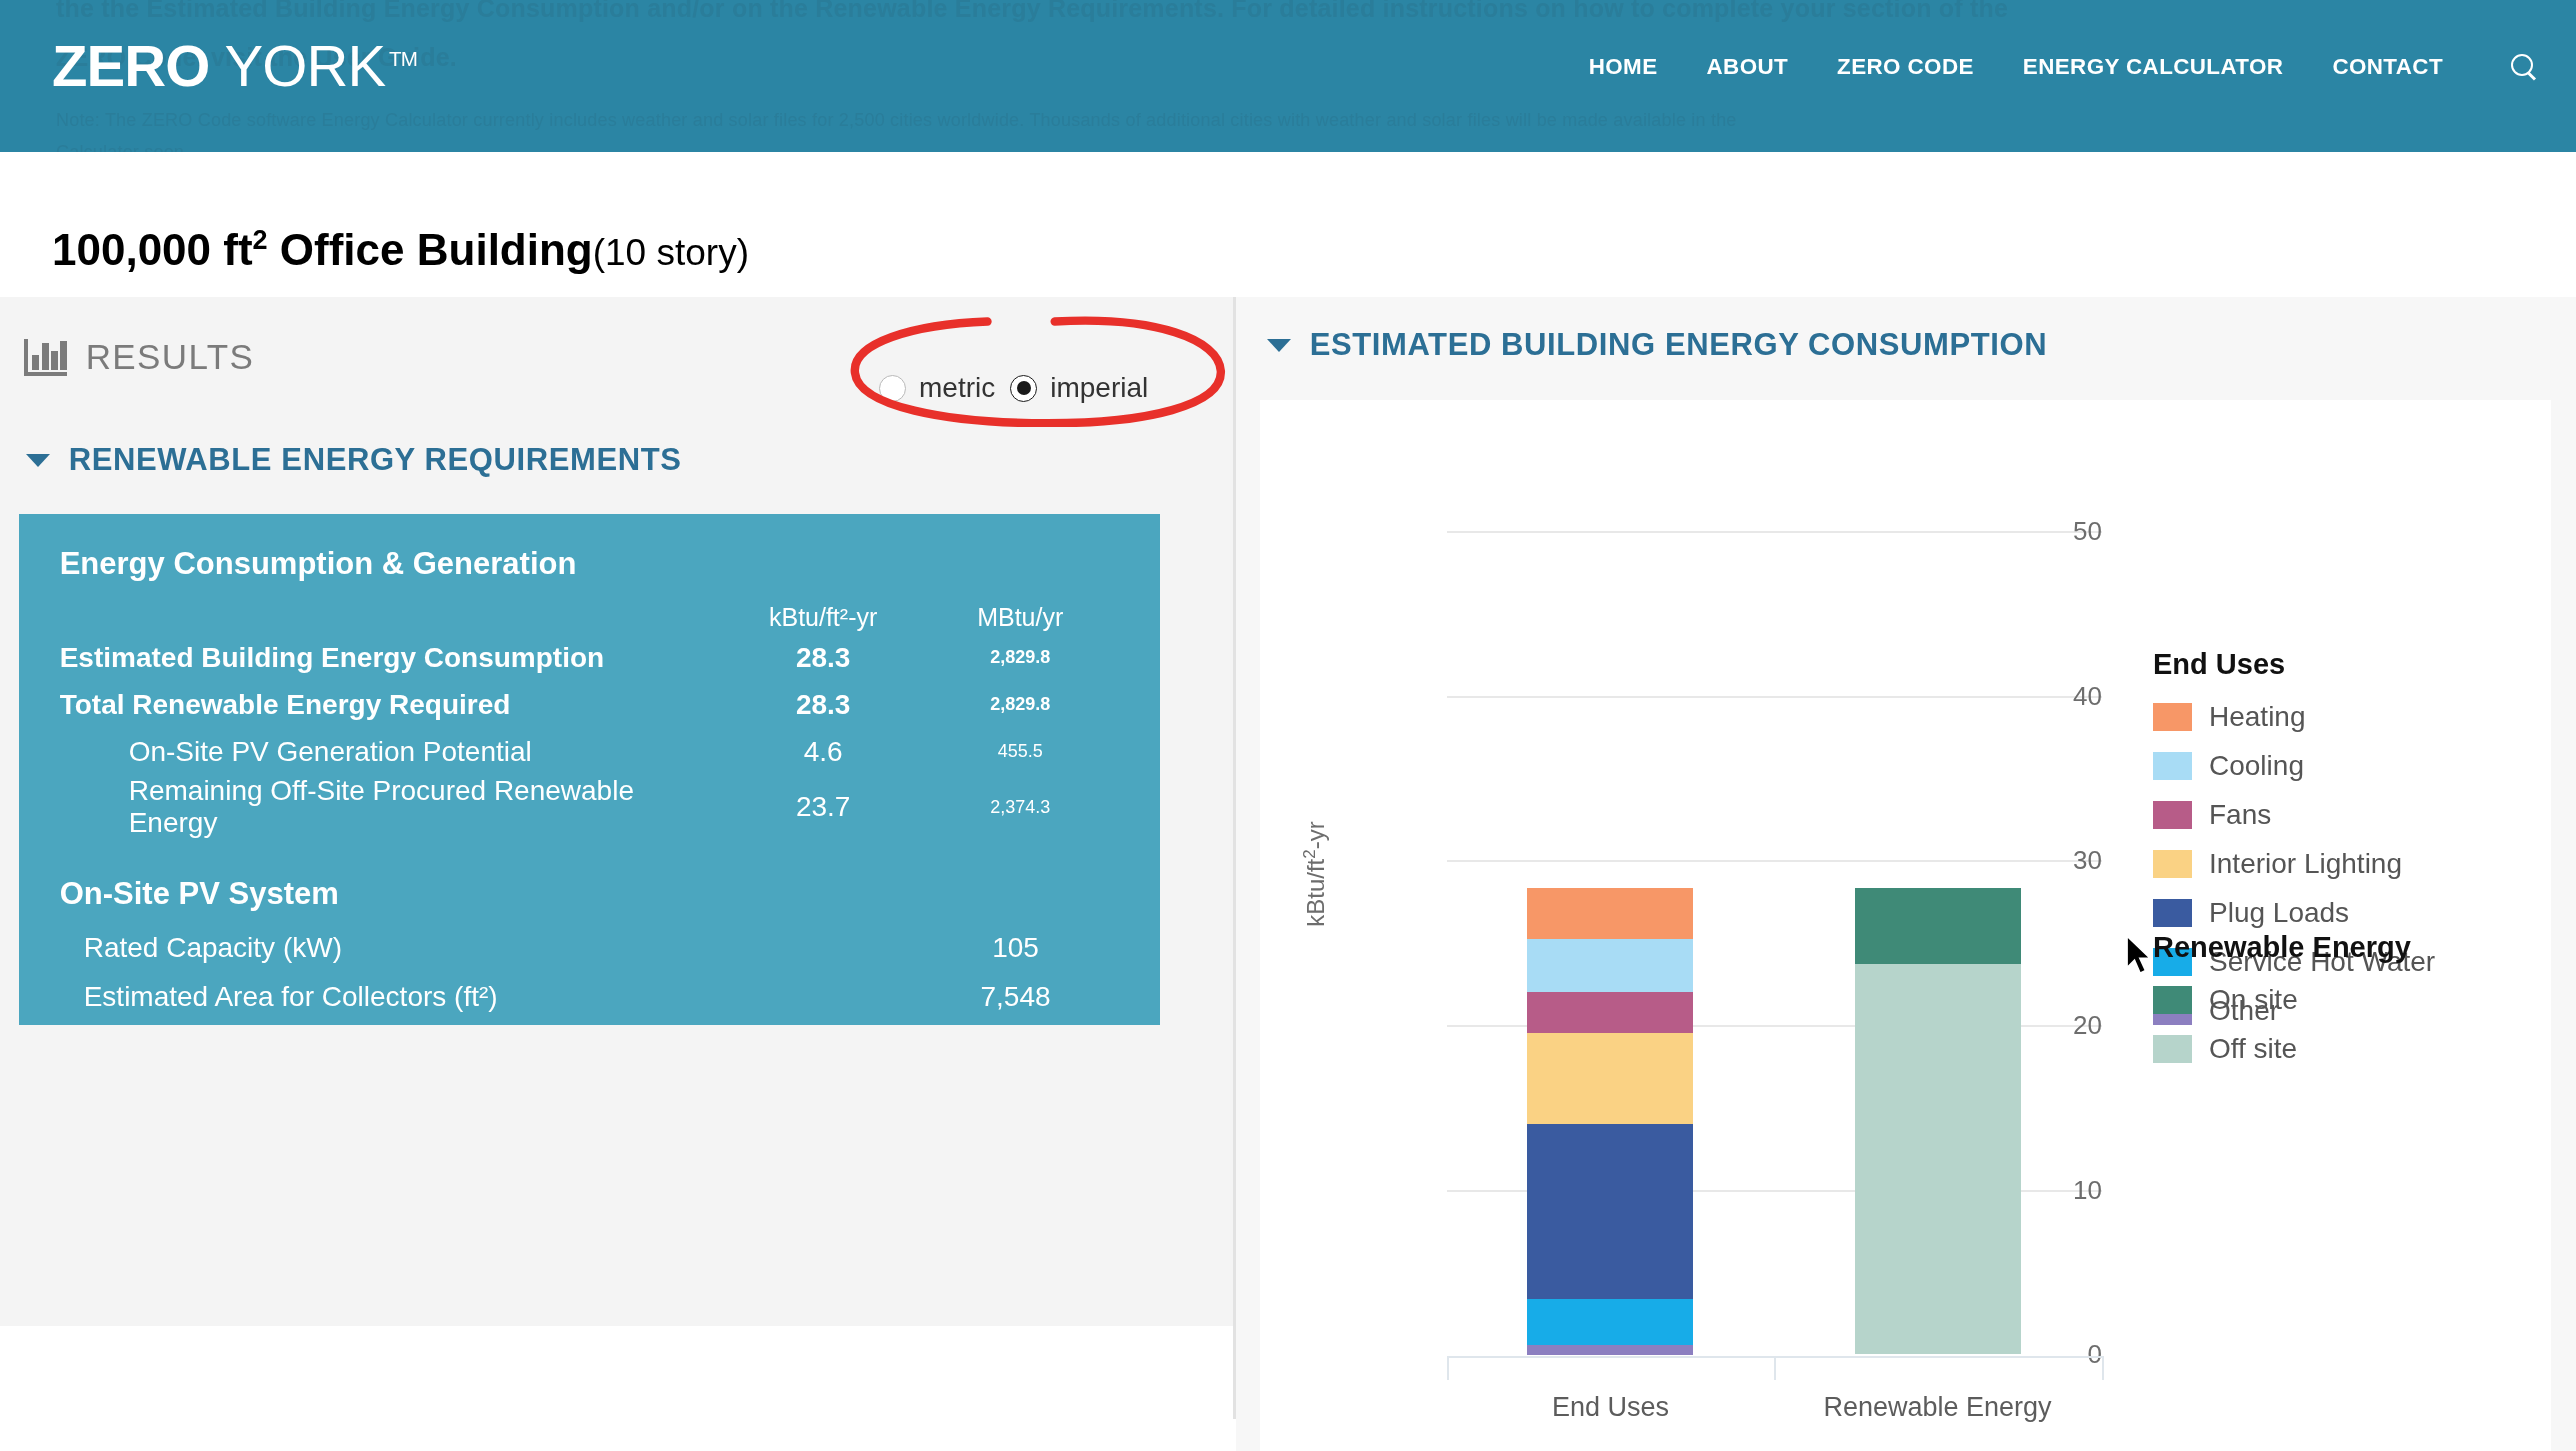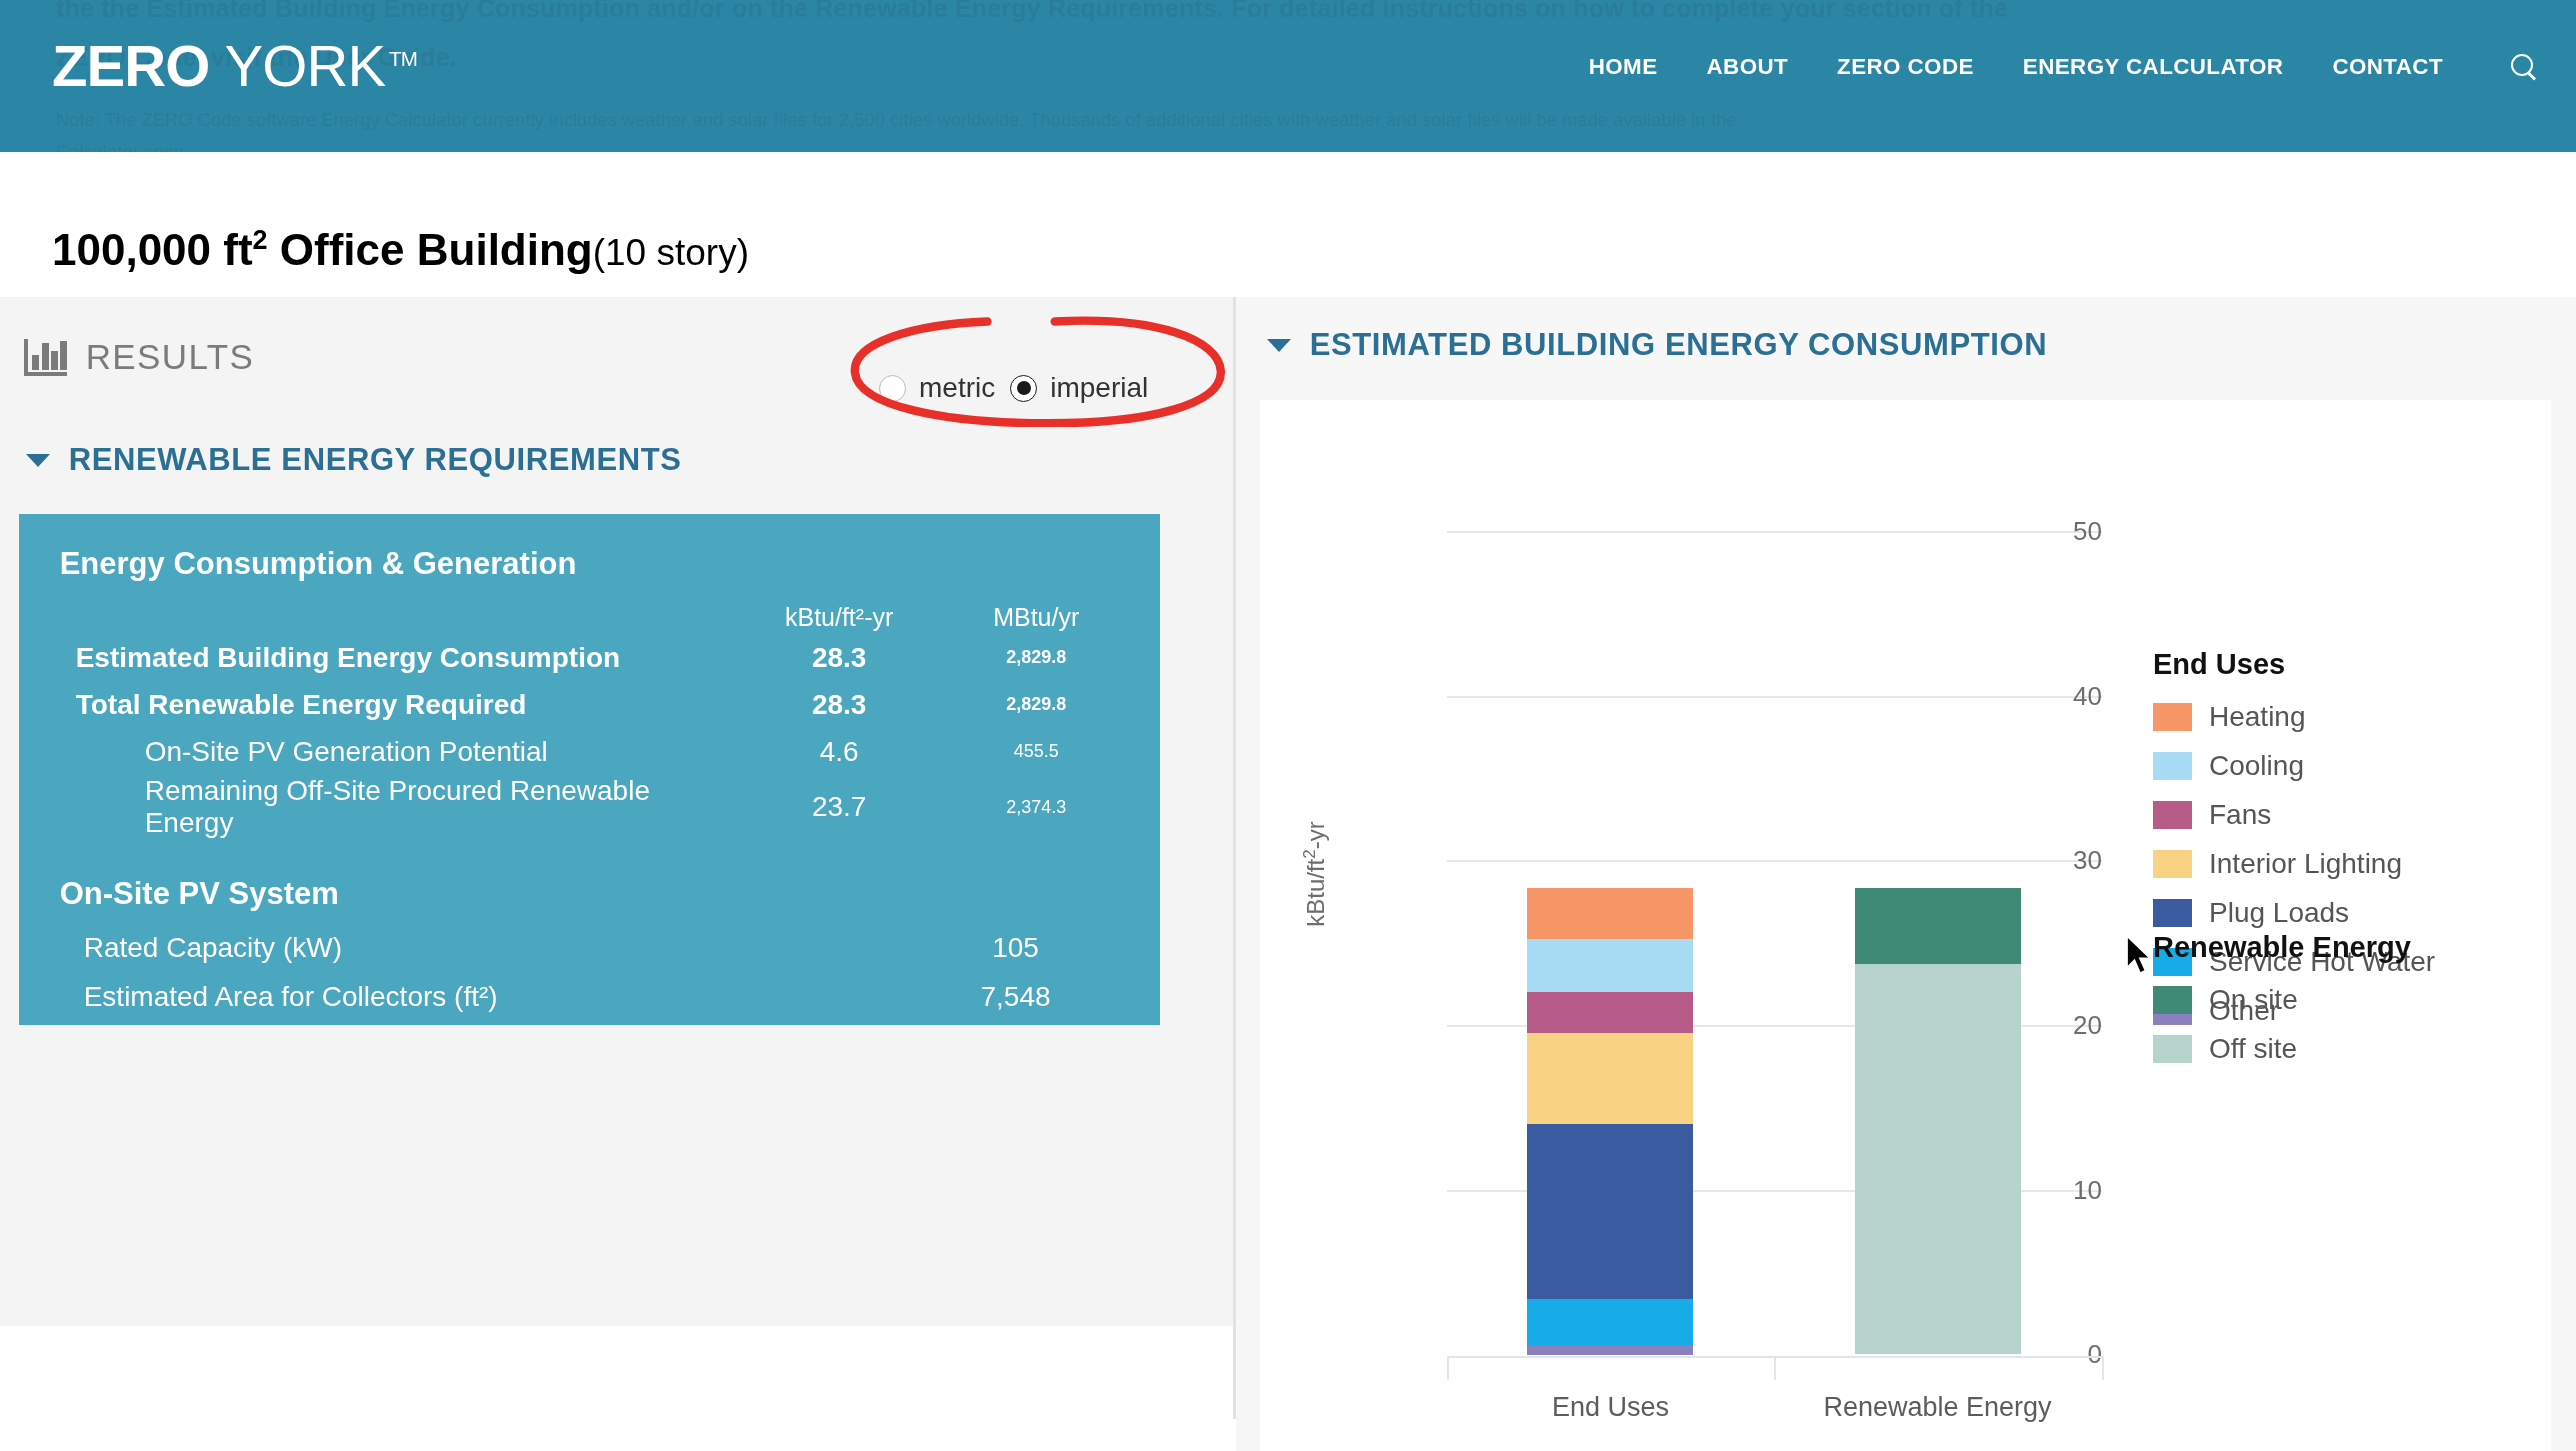--- a/index.html
+++ b/index.html
@@ -271,21 +271,21 @@
     height: 511px;
     background: #4ba6bf;
     padding: 26px 41px 0 41px;
   }
   .tc-title {
     font-size: 31px;
     font-weight: bold;
     color: #ffffff;
     margin-top: 5.6px;
   }
-  .tc-table { width: 100%; border-collapse: collapse; margin-top: 5.6px; margin-left: 16px; }
+  .tc-table { width: 100%; border-collapse: collapse; margin-top: 5.6px; }
   .tc-table td { color: #ffffff; padding: 0; }
   .tc-table tr { height: 47px; }
   .tc-table .c-label { font-size: 28px; width: 739px; }
   .tc-table .c-v1 { font-size: 28px; width: 215px; text-align: center; }
   .tc-table .c-v2 { font-size: 18px; width: 215px; text-align: center; }
   .tc-table .hdr td { font-size: 25px; padding-top: 13px; }
   .tc-table .bold td { font-weight: bold; }
   .tc-table .indent .c-label { padding-left: 69px; }
   .tc-sub {
     font-size: 31px;

